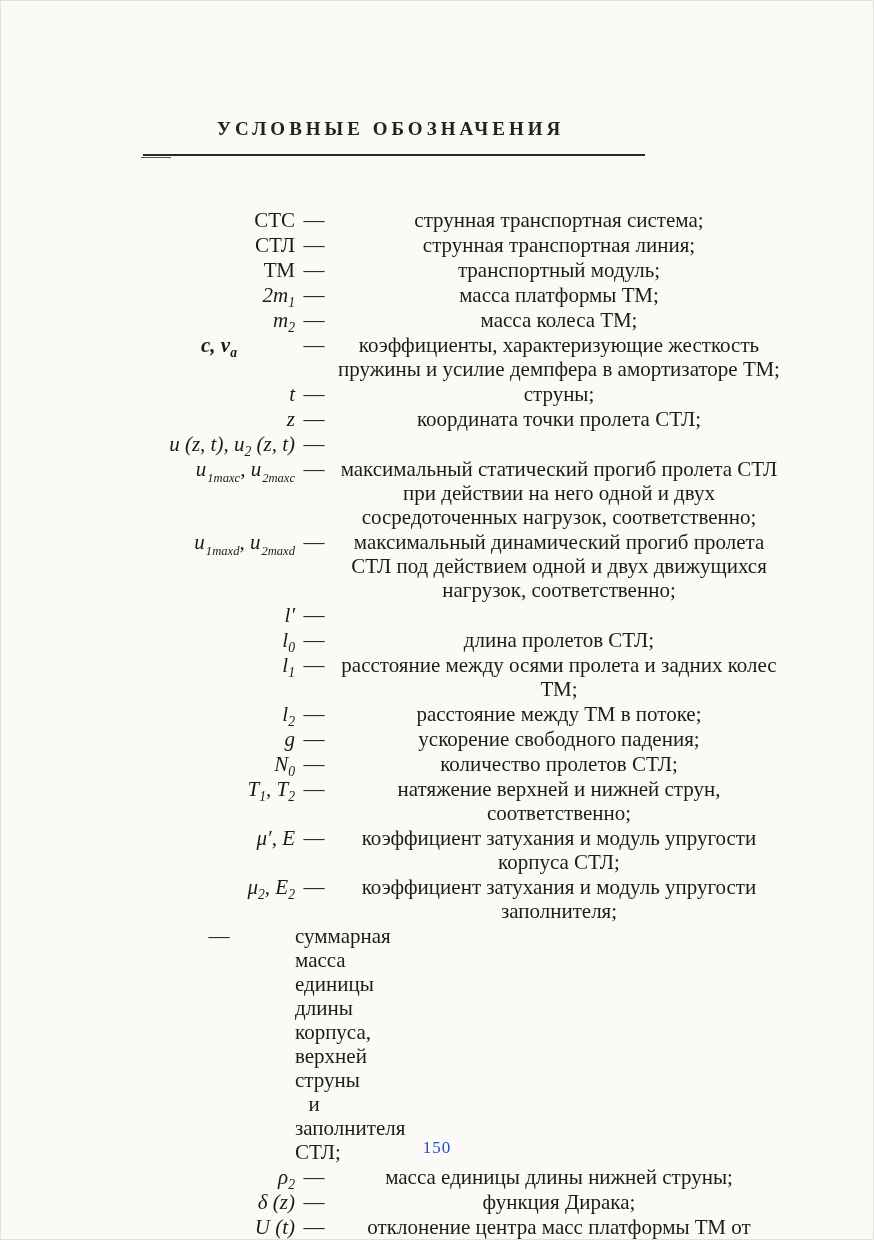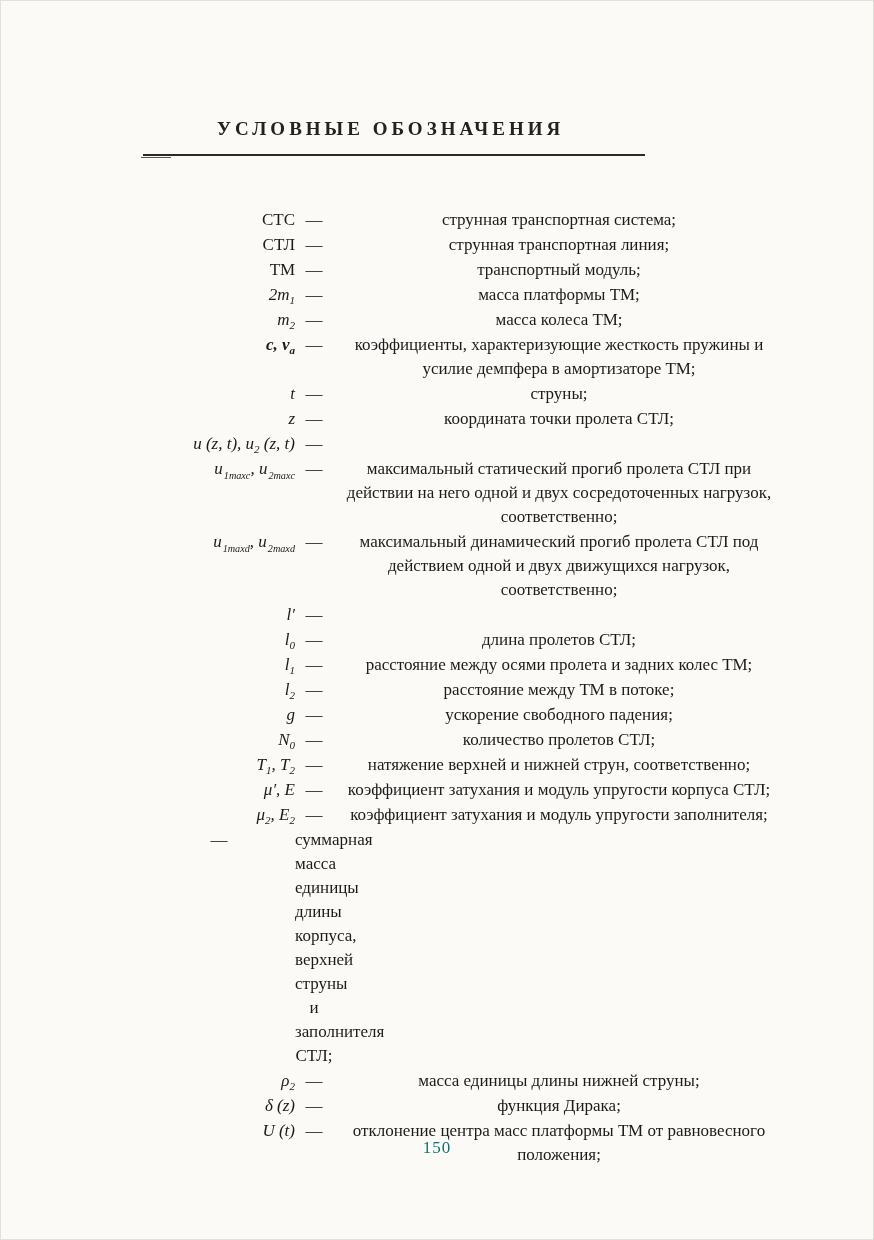--- a/index.html
+++ b/index.html
@@ -35,30 +35,30 @@
     position:relative;
   }
   .rule::before{
     content:"";
     position:absolute;left:-2px;top:3px;width:30px;height:1px;background:#555;
   }
   .list{width:660px;}
   .entry{
     display:grid;
     grid-template-columns:152px 38px 452px;
-    font-size:17px;
+    font-size:21px;
     line-height:24px;
     margin-bottom:1px;
   }
   .symbol{
     text-align:right;
     white-space:nowrap;
   }
   .symbol.italic{font-style:italic;}
-  .symbol.bold-italic{font-style:italic;font-weight:bold;}
+  .symbol.bold-italic{font-style:italic;font-weight:bold;text-align:center;}
   .dash{text-align:center;}
   .definition{text-align:center;}
   sub{font-size:0.65em;line-height:0;}
   .stack{
     display:inline-flex;
     flex-direction:row;
     align-items:flex-start;
     font-size:0.6em;
     line-height:1.1;
     vertical-align:-0.45em;
@@ -68,21 +68,21 @@
   .stack .st-sup, .stack .st-sub{display:block;}
   footer{
     position:absolute;
     left:0;right:0;
     top:1138px;
     text-align:center;
   }
   .page-number{
     font-size:17px;
     letter-spacing:1px;
-    color:#0f766e;
+    color:#1d4ed8;
   }
 </style>
 </head>
 <body>
 
 <div class="page">
   <header>
     <h1>УСЛОВНЫЕ ОБОЗНАЧЕНИЯ</h1>
     <div class="rule"></div>
   </header>

